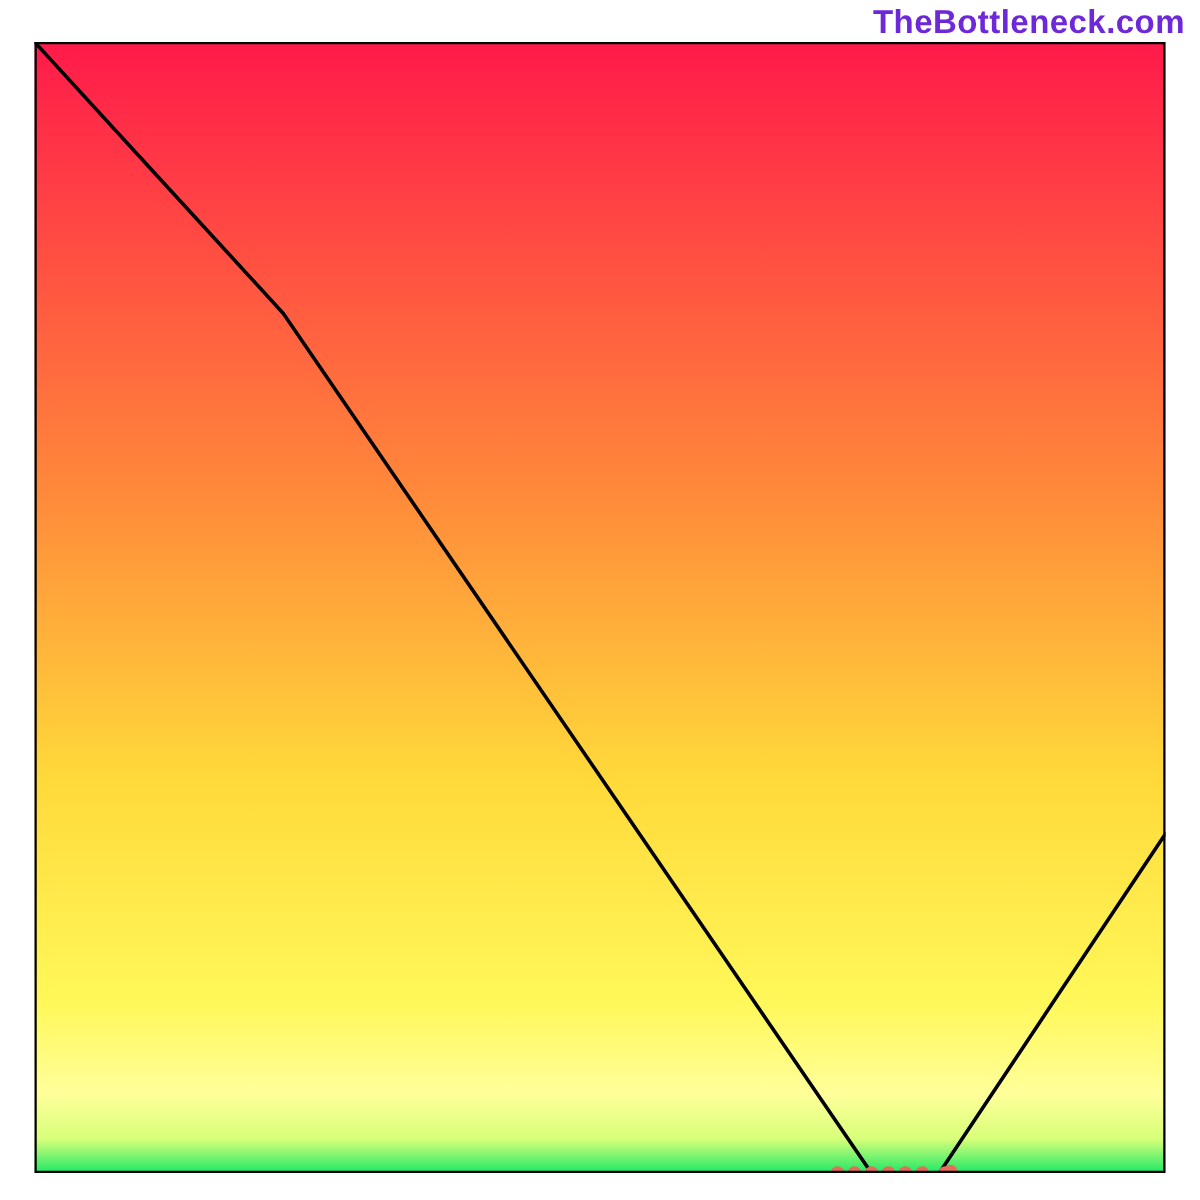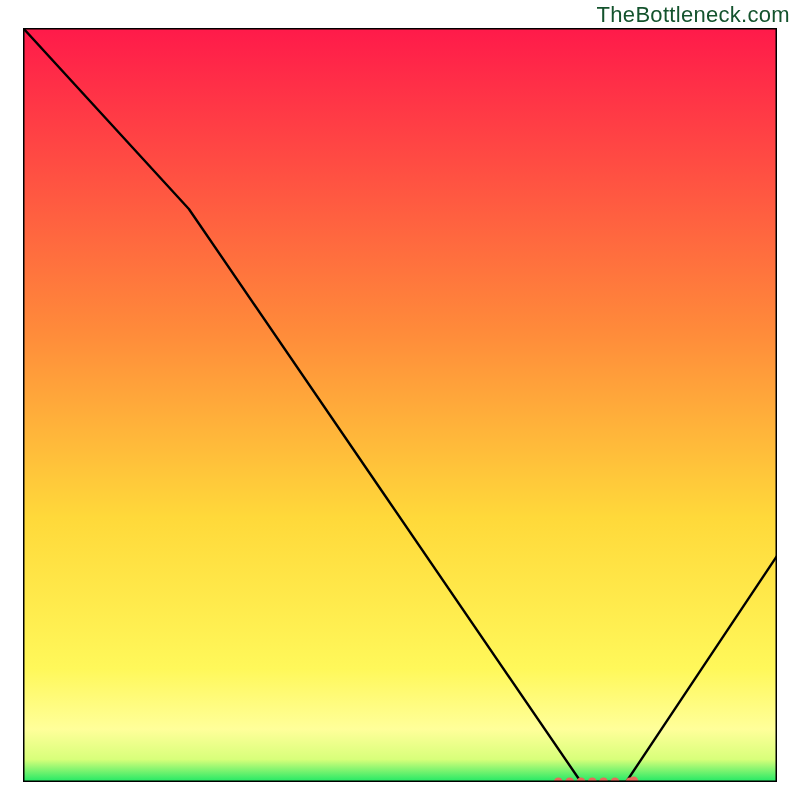--- a/index.html
+++ b/index.html
@@ -9,22 +9,22 @@
     height: 800px;
     background: #ffffff;
     font-family: Arial, Helvetica, sans-serif;
     overflow: hidden;
   }
   .watermark {
     position: absolute;
     top: 2px;
     right: 10px;
     font-size: 22px;
-    font-weight: 400;
-    color: #14532d;
+    font-weight: 700;
+    color: #6d28d9;
     letter-spacing: 0.3px;
   }
   .chart-area {
     position: absolute;
     left: 23px;
     top: 28px;
     width: 754px;
     height: 754px;
   }
   svg {

